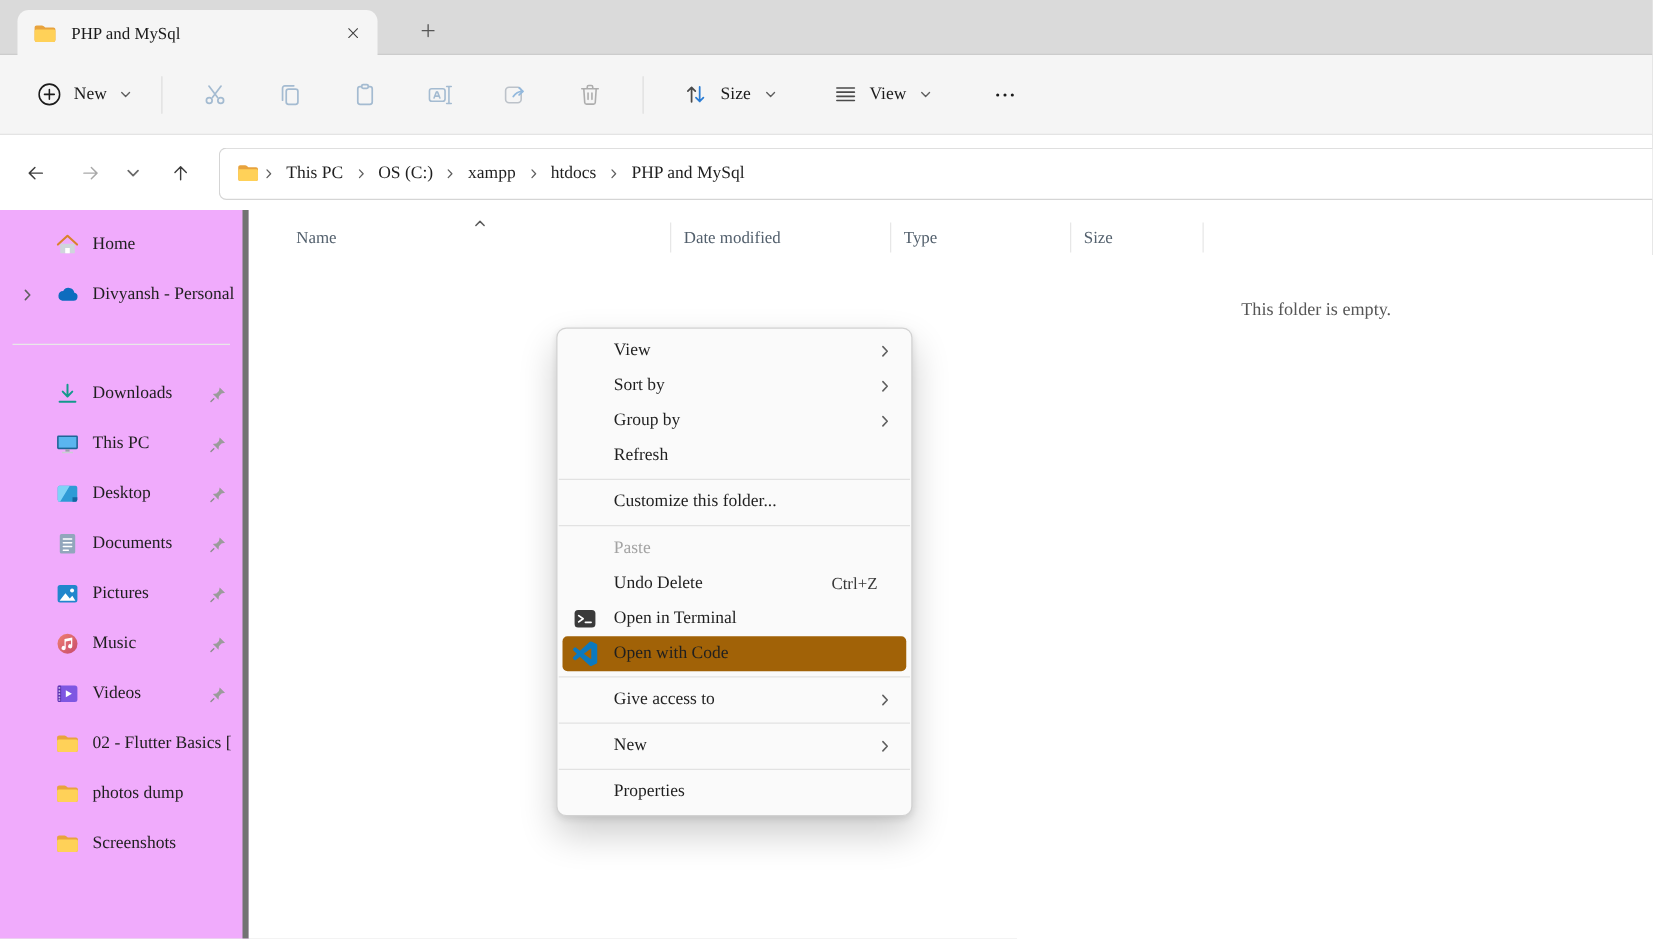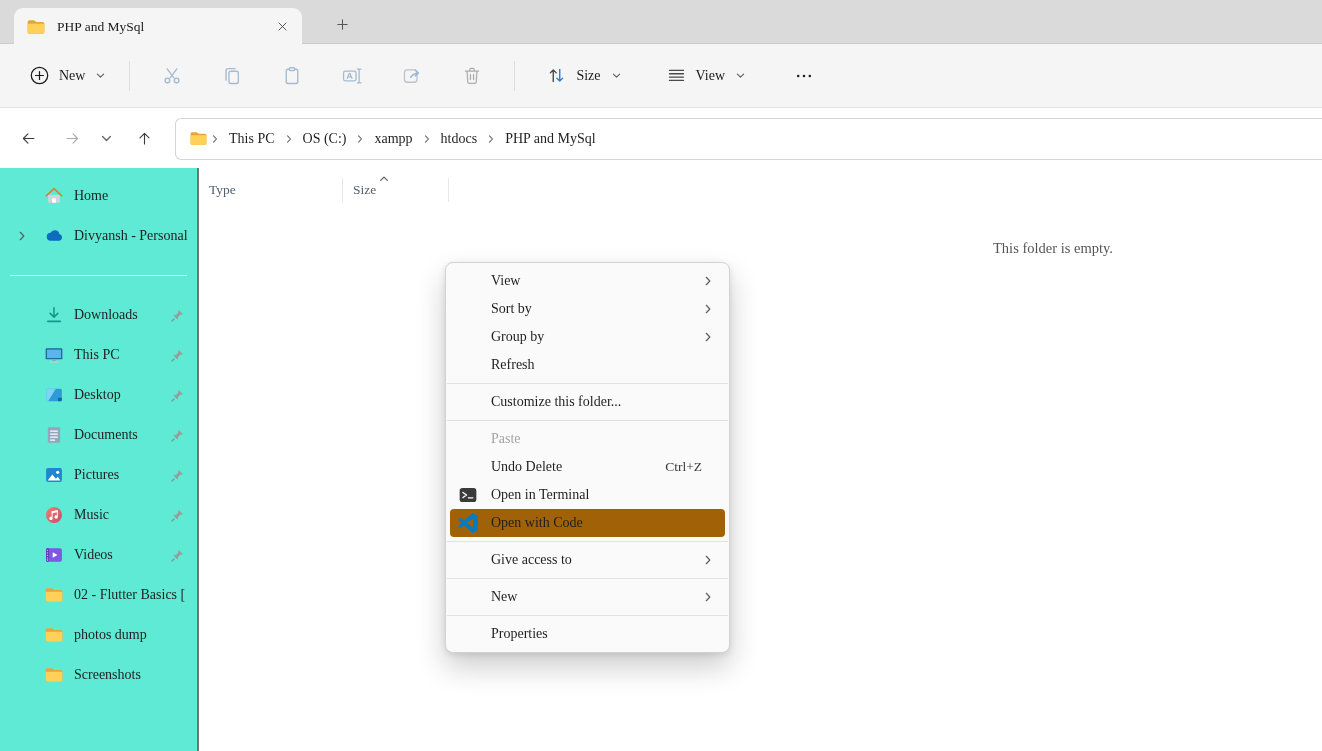--- a/index.html
+++ b/index.html
@@ -54,22 +54,22 @@
   .nav-back { margin-left:0; } .nav-fwd { margin-left:12px; }
   .nav-recent { margin-left:5px; width:26px; } .nav-up { margin-left:9px; }
   .addressbar { flex:1; height:42px; margin-left:15px; margin-right:-2px;
     border:1px solid #d5d5d5; border-right:none; border-radius:6px 0 0 6px; background:#fff;
     display:flex; align-items:center; padding:0 10px 0 13px; overflow:hidden; }
   .addressbar .ic.crumb-root { width:19px; height:19px; }
   .crumb { font-size:14px; color:#1f1f1f; padding:3px 7px; border-radius:4px; white-space:nowrap; }
   .crumb-chev { width:10px; height:10px; margin:0 2px; }
 
   
-  .sidebar { position:absolute; left:0; top:168px; width:199px; height:583px; background:#5eead4;
-    border-right:2px solid #737373; padding-top:8px; overflow:hidden; }
+  .sidebar { position:absolute; left:0; top:168px; width:199px; height:583px; background:#f0abfc;
+    border-right:5px solid #737373; padding-top:8px; overflow:hidden; }
   .side-item { height:40px; display:flex; align-items:center; padding:0 6px 0 16px;
     border-radius:4px; }
   .side-slot { width:28px; flex:none; display:flex; align-items:center; }
   .side-slot .ic { width:12px; height:12px; color:#5f5f5f; }
   .side-item .ic.si { width:20px; height:20px; }
   .side-label { margin-left:10px; font-size:14px; color:#1f1f1f; white-space:nowrap;
     overflow:hidden; flex:1; }
   .side-pin { width:15px; height:15px; flex:none; margin-right:6px; }
   .side-sep { height:1px; background:#e8e8e8; margin:19px 10px; }
 
@@ -498,20 +498,22 @@
       </div>
     </nav>
 
   <div class="main">
     <div class="cols" id="cols">
       <span class="ic sort-caret">
           <svg viewBox="0 0 12 12" fill="none" stroke="#5a5a5a" stroke-width="1.2" stroke-linecap="round" stroke-linejoin="round">
             <path d="m2.7 7.4 3.3-3.3 3.3 3.3"></path>
           </svg>
         </span>
+    <div class="col c0">Name</div>
+        <div class="col c1">Date modified</div>
         <div class="col c2">Type</div>
         <div class="col c3">Size</div>
       </div>
     <div class="empty-msg">This folder is empty.</div>
   </div>
 
   <div class="cmenu" id="cmenu">
       <div class="mi">
         <span class="ic mi-icon"></span>
         <span class="mi-label">View</span>

